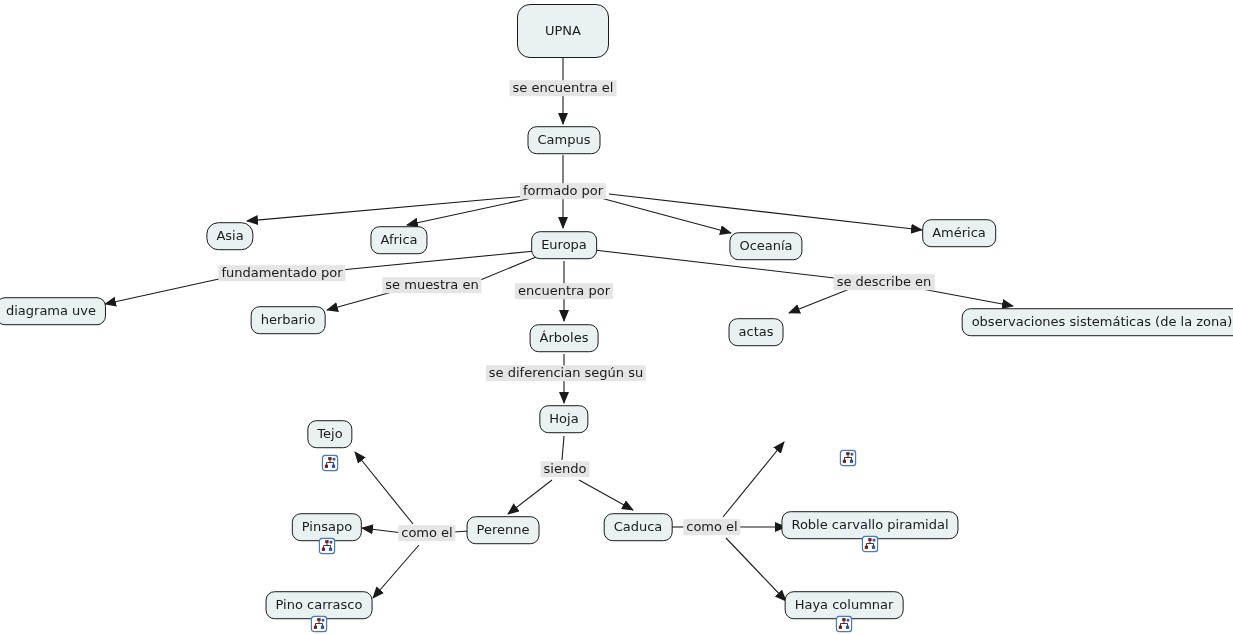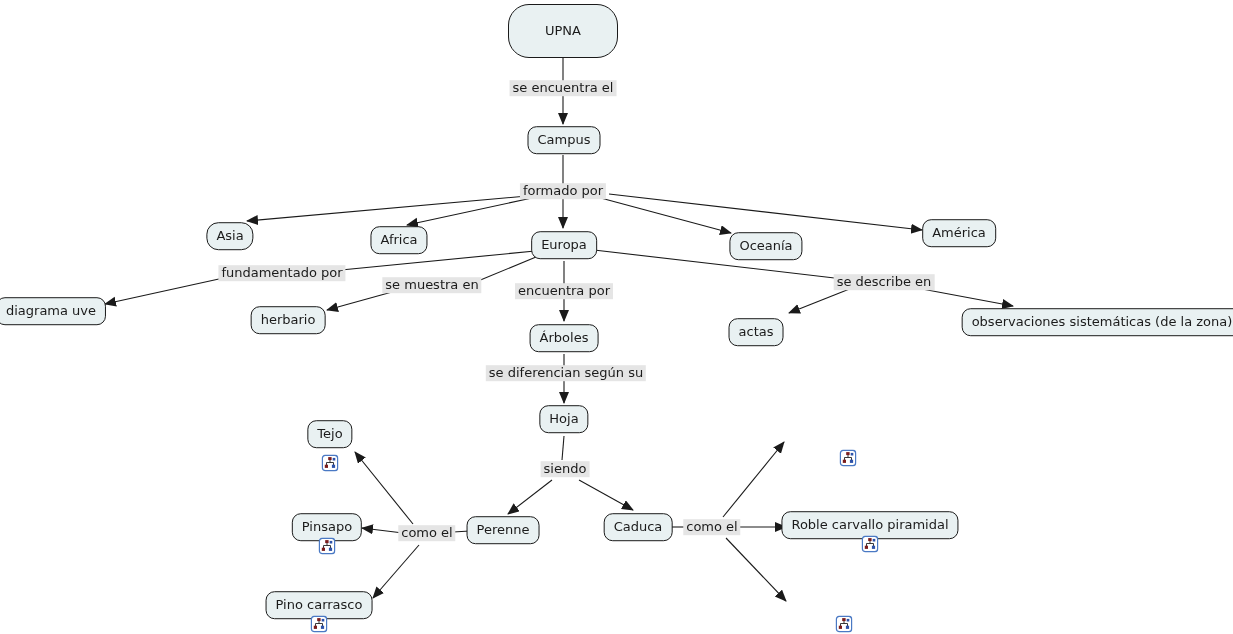--- a/index.html
+++ b/index.html
@@ -72,21 +72,21 @@
       <line x1="579" y1="480" x2="633" y2="510" stroke="#1a1a1a" stroke-width="1.1" marker-end="url(#arr)"></line>
       <line x1="470" y1="531" x2="453" y2="532" stroke="#1a1a1a" stroke-width="1.1"></line>
       <line x1="413" y1="524" x2="355" y2="452" stroke="#1a1a1a" stroke-width="1.1" marker-end="url(#arr)"></line>
       <line x1="403" y1="533" x2="362" y2="528" stroke="#1a1a1a" stroke-width="1.1" marker-end="url(#arr)"></line>
       <line x1="419" y1="545" x2="373" y2="598" stroke="#1a1a1a" stroke-width="1.1" marker-end="url(#arr)"></line>
       <line x1="668" y1="527" x2="686" y2="527" stroke="#1a1a1a" stroke-width="1.1"></line>
       <line x1="723" y1="517" x2="784" y2="442" stroke="#1a1a1a" stroke-width="1.1" marker-end="url(#arr)"></line>
       <line x1="739" y1="527" x2="786" y2="527" stroke="#1a1a1a" stroke-width="1.1" marker-end="url(#arr)"></line>
       <line x1="726" y1="538" x2="786" y2="601" stroke="#1a1a1a" stroke-width="1.1" marker-end="url(#arr)"></line>
     </svg>
-    <div class="node concept big" style="left: 563px; top: 31px; width: 110px; height: 54px; border-radius: 21px;">UPNA</div>
+    <div class="node concept big" style="left: 563px; top: 31px; width: 92px; height: 54px;">UPNA</div>
     <div class="node concept" style="left: 564px; top: 140px;">Campus</div>
     <div class="node concept" style="left: 230px; top: 236px; border-radius: 12px;">Asia</div>
     <div class="node concept" style="left: 399px; top: 240px;">Africa</div>
     <div class="node concept" style="left: 564px; top: 245px;">Europa</div>
     <div class="node concept" style="left: 766px; top: 246px;">Oceanía</div>
     <div class="node concept" style="left: 959px; top: 233px;">América</div>
     <div class="node concept" style="left: 51px; top: 311px;">diagrama uve</div>
     <div class="node concept" style="left: 288px; top: 320px;">herbario</div>
     <div class="node concept" style="left: 756px; top: 332px;">actas</div>
     <div class="node concept" style="left: 1102px; top: 322px;">observaciones sistemáticas (de la zona)</div>
@@ -146,20 +146,21 @@
         <rect x="0.8" y="0.8" width="15.4" height="15.4" rx="3.2" fill="#ffffff" stroke="#4a79c4" stroke-width="1.4"></rect>
         <line x1="8.5" y1="5.2" x2="8.5" y2="8" stroke="#222" stroke-width="0.9"></line>
         <line x1="5" y1="8" x2="12" y2="8" stroke="#222" stroke-width="0.9"></line>
         <line x1="5" y1="8" x2="5" y2="10.5" stroke="#222" stroke-width="0.9"></line>
         <line x1="12" y1="8" x2="12" y2="10.5" stroke="#222" stroke-width="0.9"></line>
         <rect x="6.7" y="2.6" width="3.4" height="3" fill="#7b1d1d"></rect>
         <rect x="3.3" y="10.2" width="3.2" height="3.2" fill="#7b1d1d"></rect>
         <rect x="10.4" y="10.2" width="3.2" height="3.2" fill="#2d52a8"></rect>
         <rect x="11.2" y="3.4" width="2.6" height="2.6" fill="#2d52a8"></rect>
       </svg></span>
+    <div class="node concept" style="left: 844px; top: 605px;">Haya columnar</div>
     <span class="res-icon" style="left: 844px; top: 624px;"><svg width="17" height="17" viewBox="0 0 17 17">
         <rect x="0.8" y="0.8" width="15.4" height="15.4" rx="3.2" fill="#ffffff" stroke="#4a79c4" stroke-width="1.4"></rect>
         <line x1="8.5" y1="5.2" x2="8.5" y2="8" stroke="#222" stroke-width="0.9"></line>
         <line x1="5" y1="8" x2="12" y2="8" stroke="#222" stroke-width="0.9"></line>
         <line x1="5" y1="8" x2="5" y2="10.5" stroke="#222" stroke-width="0.9"></line>
         <line x1="12" y1="8" x2="12" y2="10.5" stroke="#222" stroke-width="0.9"></line>
         <rect x="6.7" y="2.6" width="3.4" height="3" fill="#7b1d1d"></rect>
         <rect x="3.3" y="10.2" width="3.2" height="3.2" fill="#7b1d1d"></rect>
         <rect x="10.4" y="10.2" width="3.2" height="3.2" fill="#2d52a8"></rect>
         <rect x="11.2" y="3.4" width="2.6" height="2.6" fill="#2d52a8"></rect>

